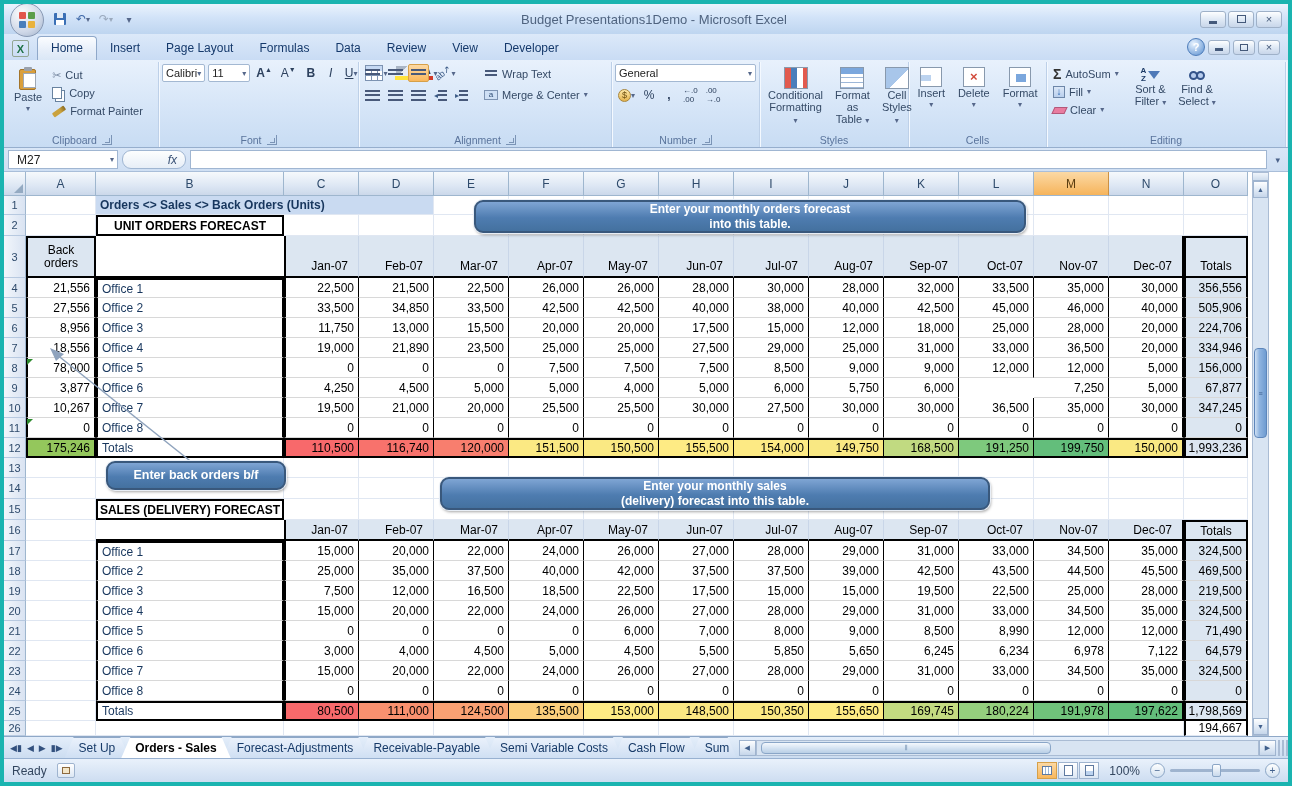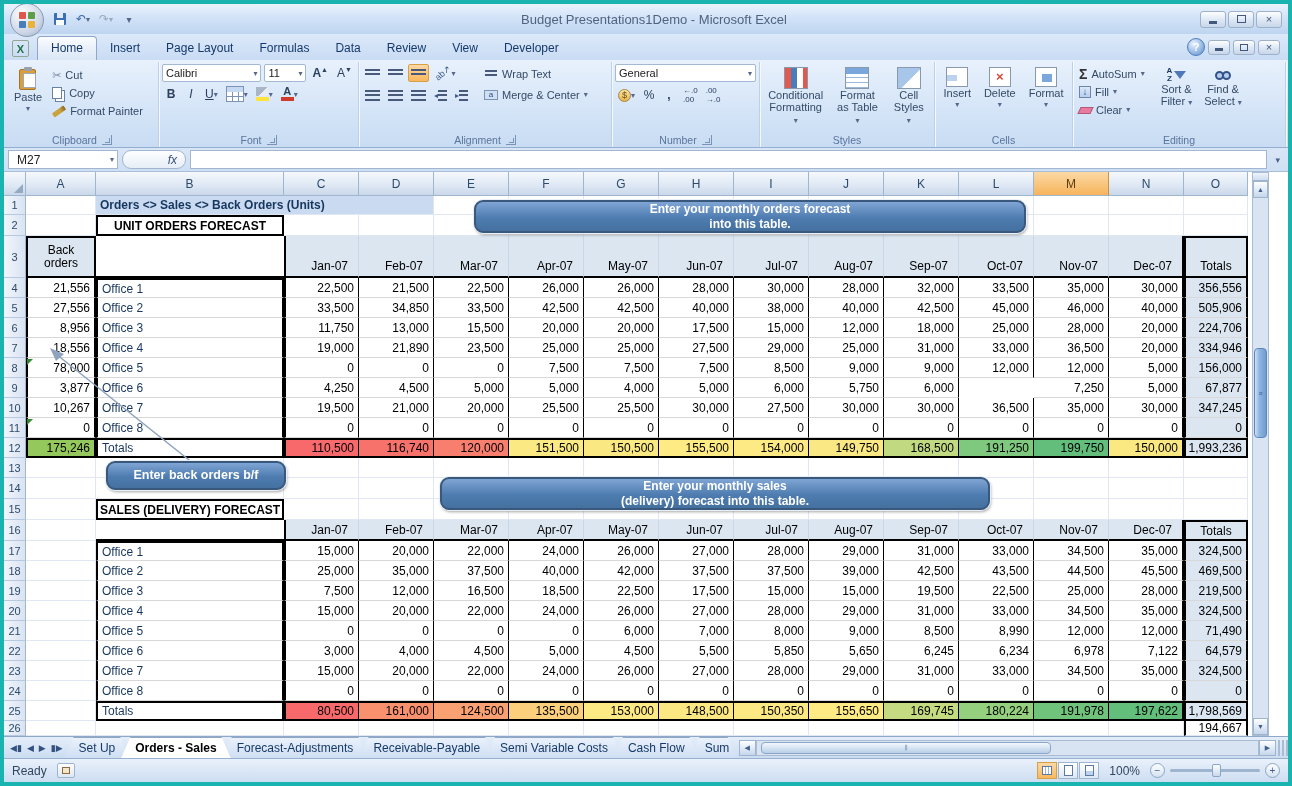--- a/index.html
+++ b/index.html
@@ -214,21 +214,21 @@
             </div>
         </div>
       </div>
       <div class="rglabel">
           <span>Clipboard</span>
           <span class="dlg"></span>
         </div>
     </div>
 
     <div class="rgroup" style="width:200px">
-      <div class="rgcontent" style="flex-direction:column;gap:3px;align-items:center;">
+      <div class="rgcontent" style="flex-direction:row;gap:3px;">
         <div style="display:flex;gap:3px;width:100%;">
           <div class="fontsel" style="flex:1">
               <span>Calibri</span>
               <span class="dd">▾</span>
             </div>
           <div class="fontsel" style="width:42px">
               <span>11</span>
               <span class="dd">▾</span>
             </div>
           <div class="fbtn">
@@ -354,21 +354,21 @@
               <span style="font-size:8px">.00<br>→.0</span>
             </div>
         </div>
       </div>
       <div class="rglabel">
           <span>Number</span>
           <span class="dlg"></span>
         </div>
     </div>
 
-    <div class="rgroup" style="width:175px">
+    <div class="rgroup" style="width:149px">
       <div class="rgcontent" style="justify-content:space-around;width:100%;">
         <div class="bigbtn">
           <span style="width:24px;height:22px;background:repeating-linear-gradient(90deg,#e25a4e 0 6px,#4a7ebb 6px 12px,#fff 12px 18px);border:1px solid #8899ad"></span>
           <span>Conditional</span>
             <span><span>Formatting</span> <span class="dd">▾</span></span>
         </div>
         <div class="bigbtn">
           <span style="width:24px;height:22px;background:linear-gradient(#7ba7dd,#7ba7dd) 0 0/24px 6px no-repeat,repeating-linear-gradient(#fff 0 4px,#9db7d8 4px 5px);border:1px solid #8899ad"></span>
           <span>Format</span>
             <span><span>as Table</span> <span class="dd">▾</span></span>
@@ -914,21 +914,21 @@
           <div class="cell num" style="width: 75px; border-right: 1px solid rgb(0, 0, 0); border-bottom: 1px solid rgb(216, 216, 216);">0</div>
           <div class="cell num" style="width: 75px; border-right: 1px solid rgb(0, 0, 0); border-bottom: 1px solid rgb(216, 216, 216);">0</div>
           <div class="cell num" style="width: 75px; border-right: 2px solid rgb(0, 0, 0); border-bottom: 1px solid rgb(216, 216, 216);">0</div>
           <div class="cell num" style="width: 64px; background: rgb(220, 230, 241); border-left: 2px solid rgb(0, 0, 0); border-right: 2px solid rgb(0, 0, 0); border-bottom: 1px solid rgb(216, 216, 216);">0</div>
         </div>
         <div class="grow" style="height: 20px;">
           <div class="rowhdr">25</div>
           <div class="cell" style="width: 70px;"></div>
           <div class="cell lbl" style="width: 188px; border: 2px solid rgb(0, 0, 0);">Totals</div>
           <div class="cell num" style="width: 75px; background: rgb(248, 105, 107); border-width: 2px 1px 2px 2px; border-style: solid; border-color: rgb(0, 0, 0);">80,500</div>
-          <div class="cell num" style="width: 75px; background: rgb(249, 145, 111); border-top: 2px solid rgb(0, 0, 0); border-bottom: 2px solid rgb(0, 0, 0); border-right: 1px solid rgb(0, 0, 0);">161,000</div>
+          <div class="cell num" style="width: 75px; background: rgb(249, 145, 111); border-top: 2px solid rgb(0, 0, 0); border-bottom: 2px solid rgb(0, 0, 0); border-right: 1px solid rgb(0, 0, 0);">111,000</div>
           <div class="cell num" style="width: 75px; background: rgb(250, 161, 115); border-top: 2px solid rgb(0, 0, 0); border-bottom: 2px solid rgb(0, 0, 0); border-right: 1px solid rgb(0, 0, 0);">124,500</div>
           <div class="cell num" style="width: 75px; background: rgb(252, 207, 124); border-top: 2px solid rgb(0, 0, 0); border-bottom: 2px solid rgb(0, 0, 0); border-right: 1px solid rgb(0, 0, 0);">135,500</div>
           <div class="cell num" style="width: 75px; background: rgb(254, 234, 132); border-top: 2px solid rgb(0, 0, 0); border-bottom: 2px solid rgb(0, 0, 0); border-right: 1px solid rgb(0, 0, 0); padding-left: 24px;">153,000</div>
           <div class="cell num" style="width: 75px; background: rgb(251, 232, 131); border-top: 2px solid rgb(0, 0, 0); border-bottom: 2px solid rgb(0, 0, 0); border-right: 1px solid rgb(0, 0, 0);">148,500</div>
           <div class="cell num" style="width: 75px; background: rgb(252, 233, 131); border-top: 2px solid rgb(0, 0, 0); border-bottom: 2px solid rgb(0, 0, 0); border-right: 1px solid rgb(0, 0, 0);">150,350</div>
           <div class="cell num" style="width: 75px; background: rgb(254, 235, 132); border-top: 2px solid rgb(0, 0, 0); border-bottom: 2px solid rgb(0, 0, 0); border-right: 1px solid rgb(0, 0, 0);">155,650</div>
           <div class="cell num" style="width: 75px; background: rgb(196, 219, 129); border-top: 2px solid rgb(0, 0, 0); border-bottom: 2px solid rgb(0, 0, 0); border-right: 1px solid rgb(0, 0, 0);">169,745</div>
           <div class="cell num" style="width: 75px; background: rgb(149, 208, 126); border-top: 2px solid rgb(0, 0, 0); border-bottom: 2px solid rgb(0, 0, 0); border-right: 1px solid rgb(0, 0, 0);">180,224</div>
           <div class="cell num" style="width: 75px; background: rgb(112, 195, 123); border-top: 2px solid rgb(0, 0, 0); border-bottom: 2px solid rgb(0, 0, 0); border-right: 1px solid rgb(0, 0, 0);">191,978</div>
           <div class="cell num" style="width: 75px; background: rgb(99, 190, 123); border-top: 2px solid rgb(0, 0, 0); border-bottom: 2px solid rgb(0, 0, 0); border-right: 2px solid rgb(0, 0, 0);">197,622</div>

